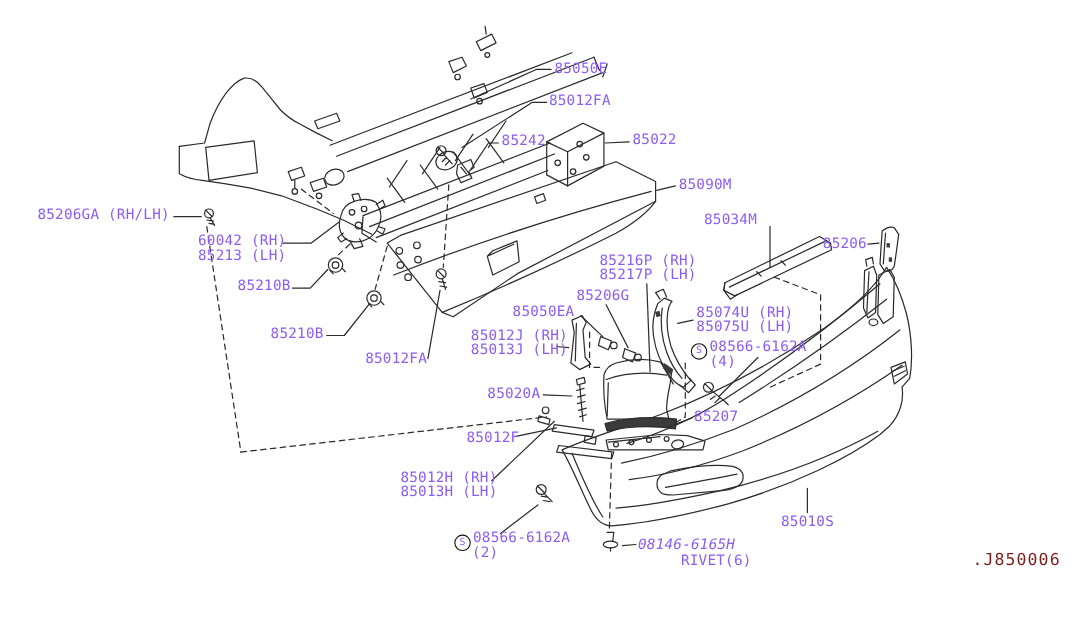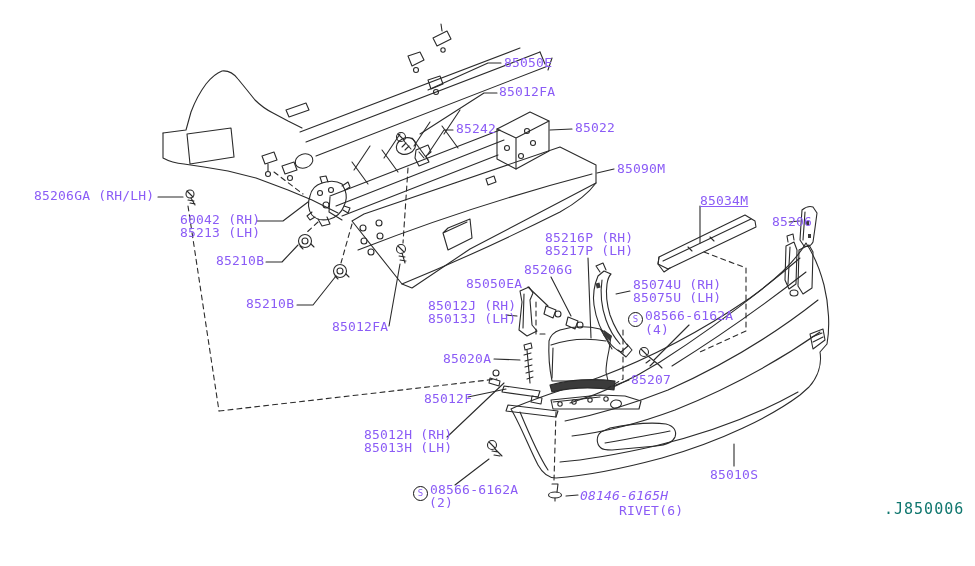--- a/index.html
+++ b/index.html
@@ -5,21 +5,21 @@
   html,body{margin:0;padding:0;background:#fff;}
   .stage{position:relative;width:975px;height:566px;background:#ffffff;overflow:hidden;
          font-family:"DejaVu Sans Mono",monospace;}
   .stage svg{position:absolute;left:0;top:0;}
   .lbl{position:absolute;font:13px/14px "DejaVu Sans Mono",monospace;color:#8b5cf6;
        white-space:pre;letter-spacing:.2px;}
   .scircle{display:inline-block;width:13px;height:13px;border:1.3px solid #141414;
            border-radius:50%;font-size:9px;line-height:13px;text-align:center;
            vertical-align:-2px;margin-right:2px;}
   .code{position:absolute;left:884px;top:501px;font:15px/16px "DejaVu Sans Mono",monospace;
-        color:#0f766e;letter-spacing:1px;}
+        color:#7f1d1d;letter-spacing:1px;}
 </style>
 </head>
 <body>
 
 <div class="stage">
 
 <svg width="975" height="566" viewBox="0 0 975 566">
   <g fill="none" stroke="#2b2b2b" stroke-width="1.1" stroke-linecap="round" stroke-linejoin="round">
 
     <g>
@@ -277,22 +277,22 @@
       <div class="lbl" style="left: 545px; top: 231px;"><span>85216P (RH)</span></div>
       <div class="lbl" style="left: 545px; top: 244px;"><span>85217P (LH)</span></div>
       <div class="lbl" style="left: 524px; top: 263px;"><span>85206G</span></div>
       <div class="lbl" style="left: 466px; top: 277px;"><span>85050EA</span></div>
       <div class="lbl" style="left: 428px; top: 299px;"><span>85012J (RH)</span></div>
       <div class="lbl" style="left: 428px; top: 312px;"><span>85013J (LH)</span></div>
       <div class="lbl" style="left: 633px; top: 278px;"><span>85074U (RH)</span></div>
       <div class="lbl" style="left: 633px; top: 291px;"><span>85075U (LH)</span></div>
       <div class="lbl" style="left: 628px; top: 309px;"><span class="scircle">S</span><span>08566-6162A</span></div>
       <div class="lbl" style="left: 645px; top: 323px;"><span>(4)</span></div>
-      <div class="lbl" style="left: 700px; top: 194px; text-decoration: underline;"><span>85034M</span></div>
-      <div class="lbl" style="left: 748px; top: 215px; margin-left: 24px;"><span>85206</span></div>
+      <div class="lbl" style="left: 640px; top: 194px;"><span>85034M</span></div>
+      <div class="lbl" style="left: 748px; top: 215px;"><span>85206</span></div>
       <div class="lbl" style="left: 443px; top: 352px;"><span>85020A</span></div>
       <div class="lbl" style="left: 424px; top: 392px;"><span>85012F</span></div>
       <div class="lbl" style="left: 364px; top: 428px;"><span>85012H (RH)</span></div>
       <div class="lbl" style="left: 364px; top: 441px;"><span>85013H (LH)</span></div>
       <div class="lbl" style="left: 413px; top: 483px;"><span class="scircle">S</span><span>08566-6162A</span></div>
       <div class="lbl" style="left: 429px; top: 496px;"><span>(2)</span></div>
       <div class="lbl" style="left: 631px; top: 373px;"><span>85207</span></div>
       <div class="lbl" style="left: 580px; top: 489px; font-style: italic;"><span>08146-6165H</span></div>
       <div class="lbl" style="left: 583px; top: 504px; padding-left: 36px;"><span>RIVET(6)</span></div>
       <div class="lbl" style="left: 710px; top: 468px;"><span>85010S</span></div>

